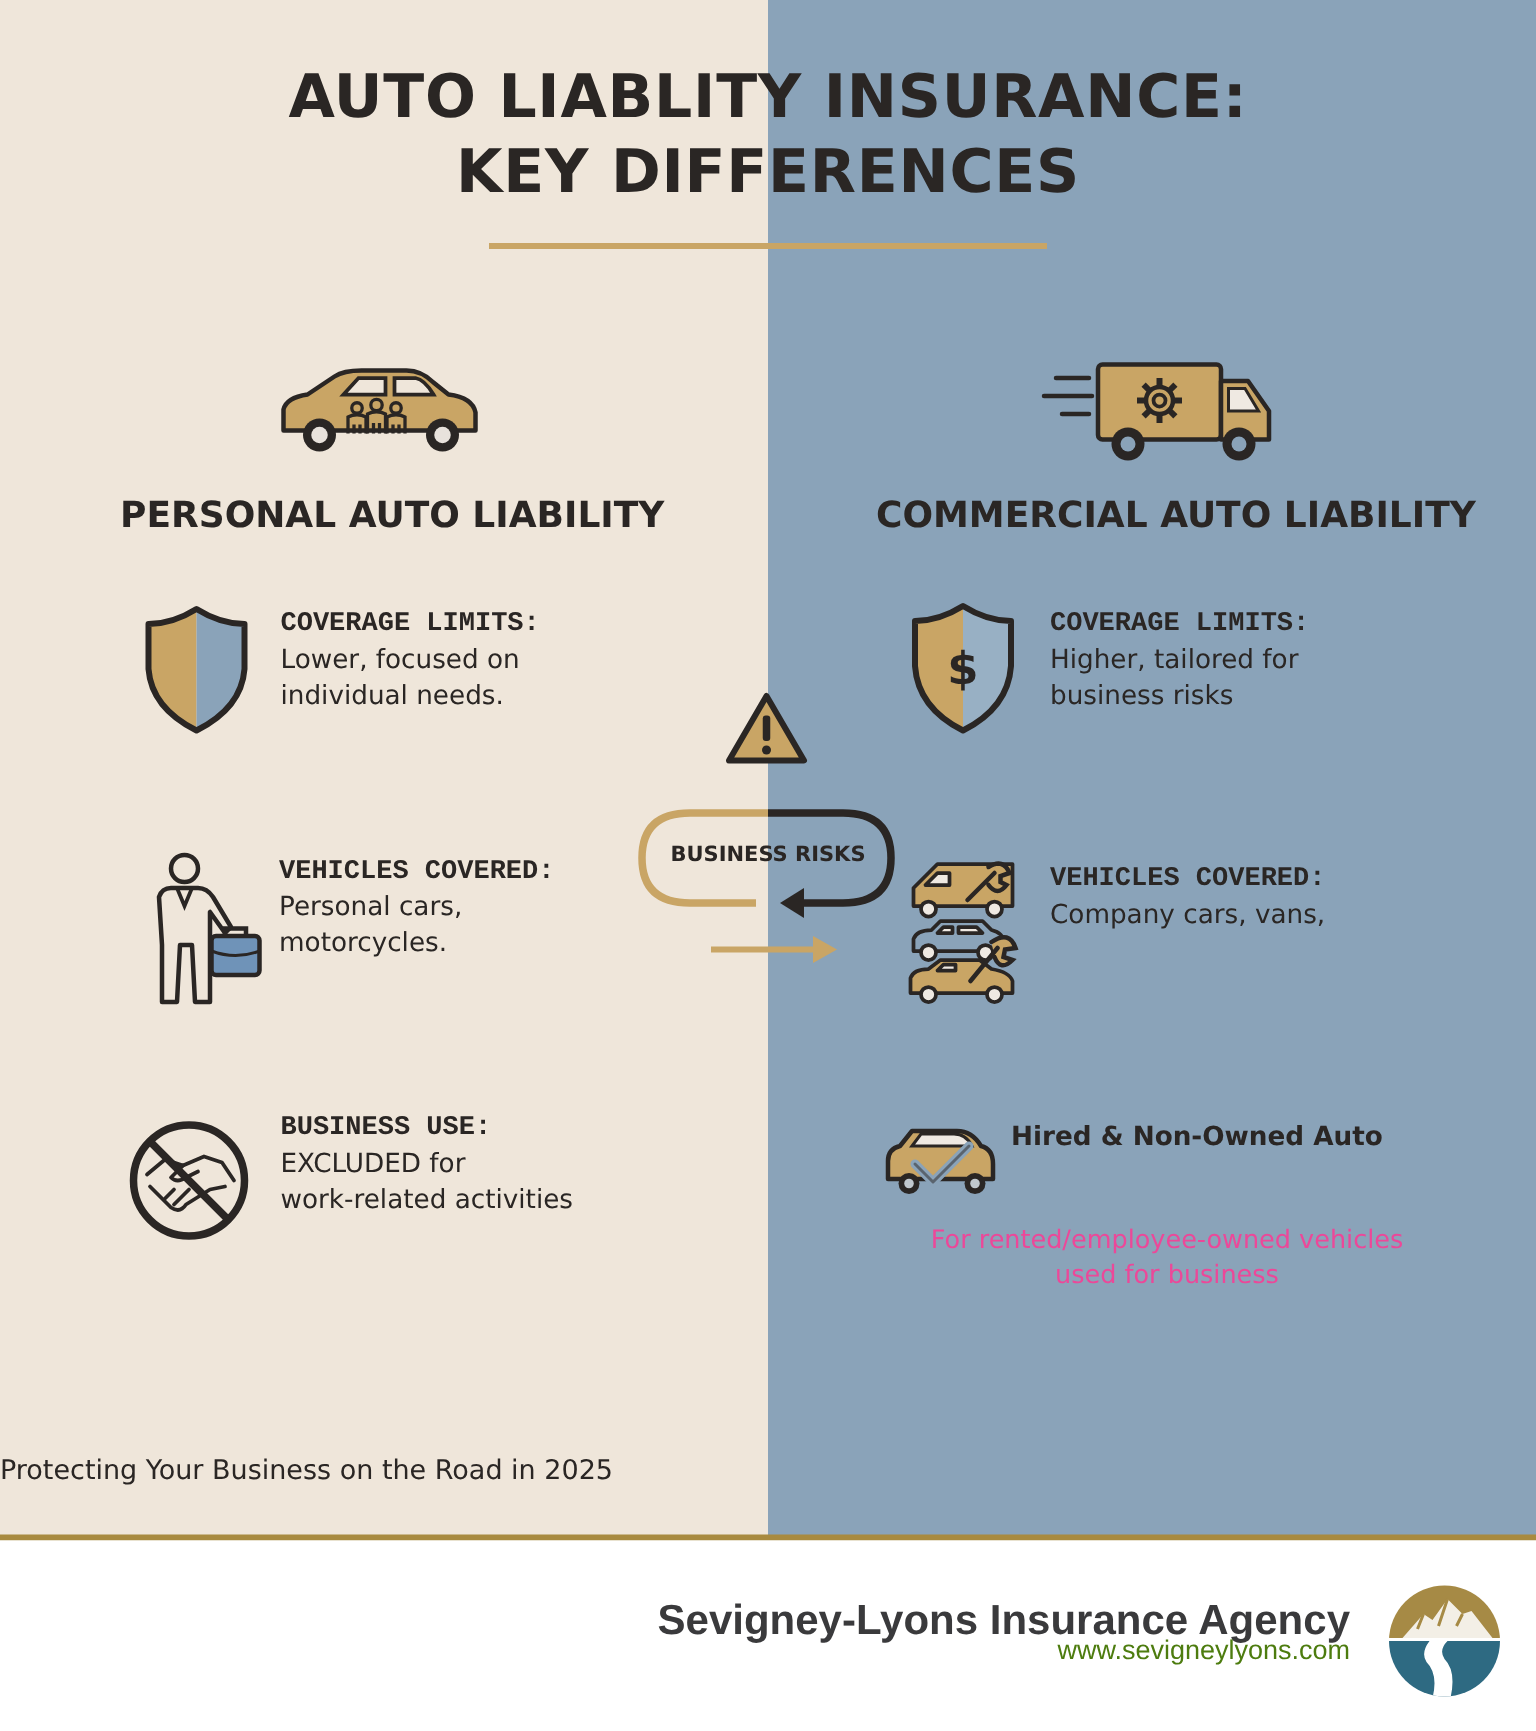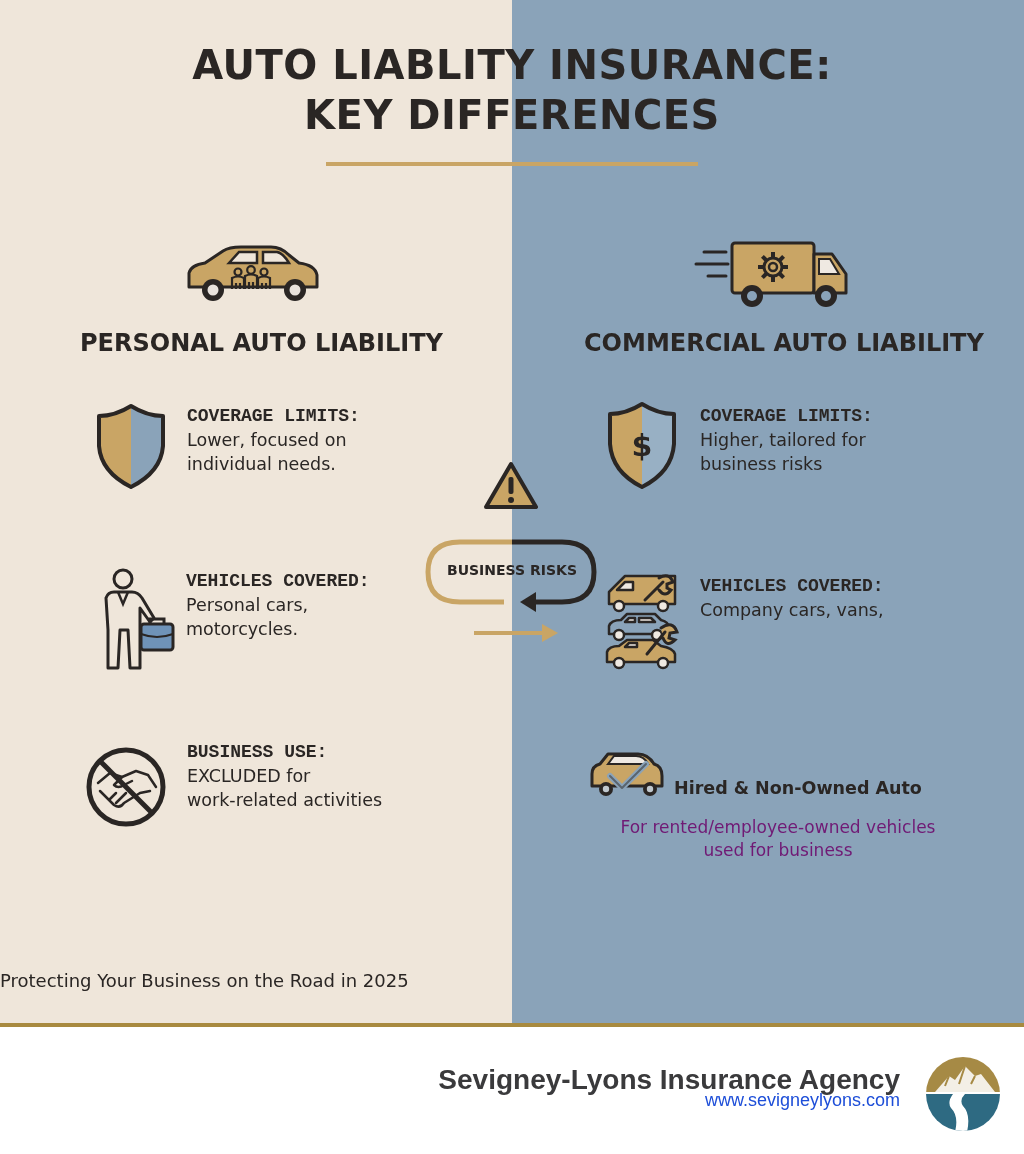--- a/index.html
+++ b/index.html
@@ -17,35 +17,35 @@
   .title-underline { position: absolute; left: 326px; top: 162px; width: 372px; height: 4px; background: #c9a565; }
 
   .abs { position: absolute; }
 
   .col-heading { position: absolute; font-family: "DejaVu Sans", sans-serif; font-weight: bold; font-size: 24px;
                  line-height: 30px; color: #2a2624; white-space: nowrap; }
 
   .item-label { font-family: Liberation Mono, monospace; font-weight: bold; font-size: 18px; line-height: 24px;
                 color: #2a2624; white-space: nowrap; }
   .item-text { font-family: "DejaVu Sans", sans-serif; font-size: 17.5px; line-height: 24px; color: #2a2624; white-space: nowrap; }
-  .item-sub { font-family: "DejaVu Sans", sans-serif; font-weight: bold; font-size: 17.5px; line-height: 24px; color: #2a2624; white-space: nowrap; margin-top: 30px; }
+  .item-sub { font-family: "DejaVu Sans", sans-serif; font-weight: bold; font-size: 17.5px; line-height: 24px; color: #2a2624; white-space: nowrap; }
 
   .note { position: absolute; left: 598px; top: 816px; width: 360px; text-align: center;
-          font-family: "DejaVu Sans", sans-serif; font-size: 17px; line-height: 23px; color: #701a75; }
+          font-family: "DejaVu Sans", sans-serif; font-size: 17px; line-height: 23px; color: #ec4899; }
 
   .tagline { position: absolute; left: 0; top: 970px; width: 812px; text-align: left;
              font-family: "DejaVu Sans", sans-serif; font-size: 18px; color: #2a2624; }
 
   .risks-label { position: absolute; left: 430px; top: 562px; width: 164px; text-align: center;
                  font-family: "DejaVu Sans", sans-serif; font-weight: bold; font-size: 14px; color: #2a2624; }
 
   .brand-name { position: absolute; right: 124px; top: 1064px; font-family: "Liberation Sans", sans-serif;
                 font-weight: bold; font-size: 28px; color: #3a3a3c; white-space: nowrap; }
   .brand-url { position: absolute; right: 124px; top: 1090px; font-family: "Liberation Sans", sans-serif;
-               font-size: 18px; color: #1d4ed8; white-space: nowrap; }
+               font-size: 18px; color: #4d7c0f; white-space: nowrap; }
   svg { display: block; }
 </style>
 </head>
 <body>
 
 <div class="bg-left"></div>
 <div class="bg-right"></div>
 
 <div class="title">
   <div>AUTO LIABLITY INSURANCE:</div>

